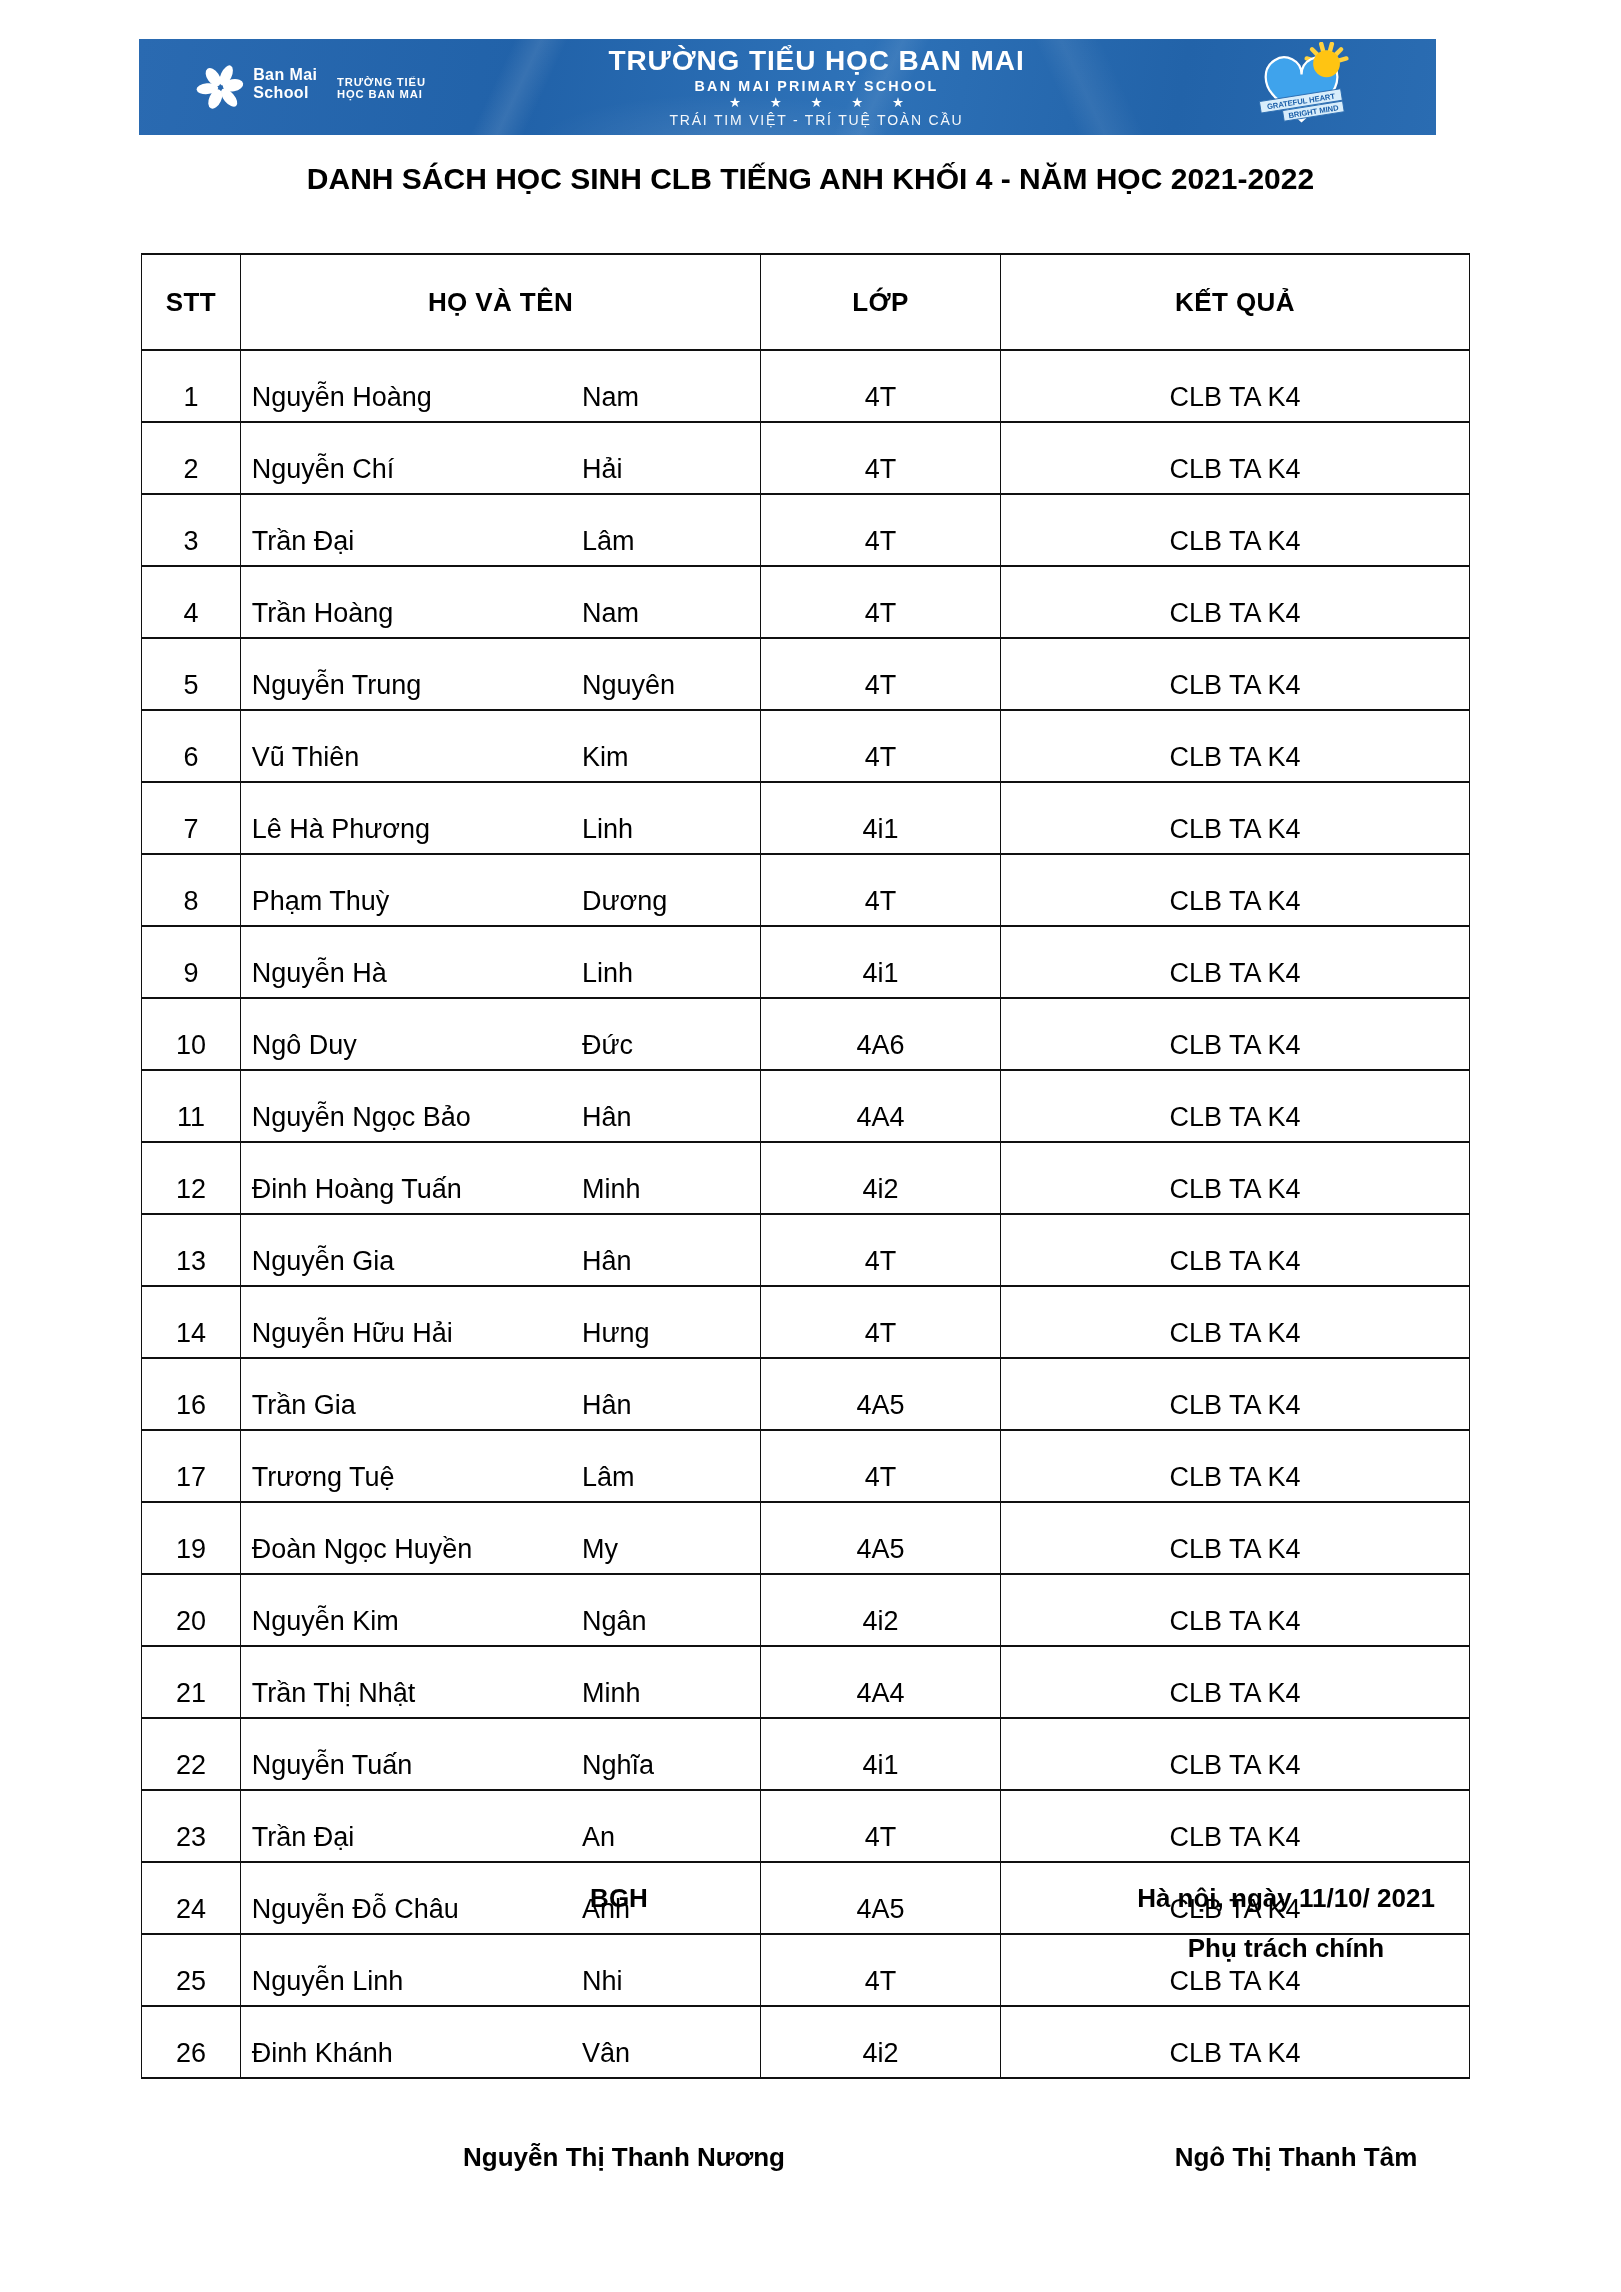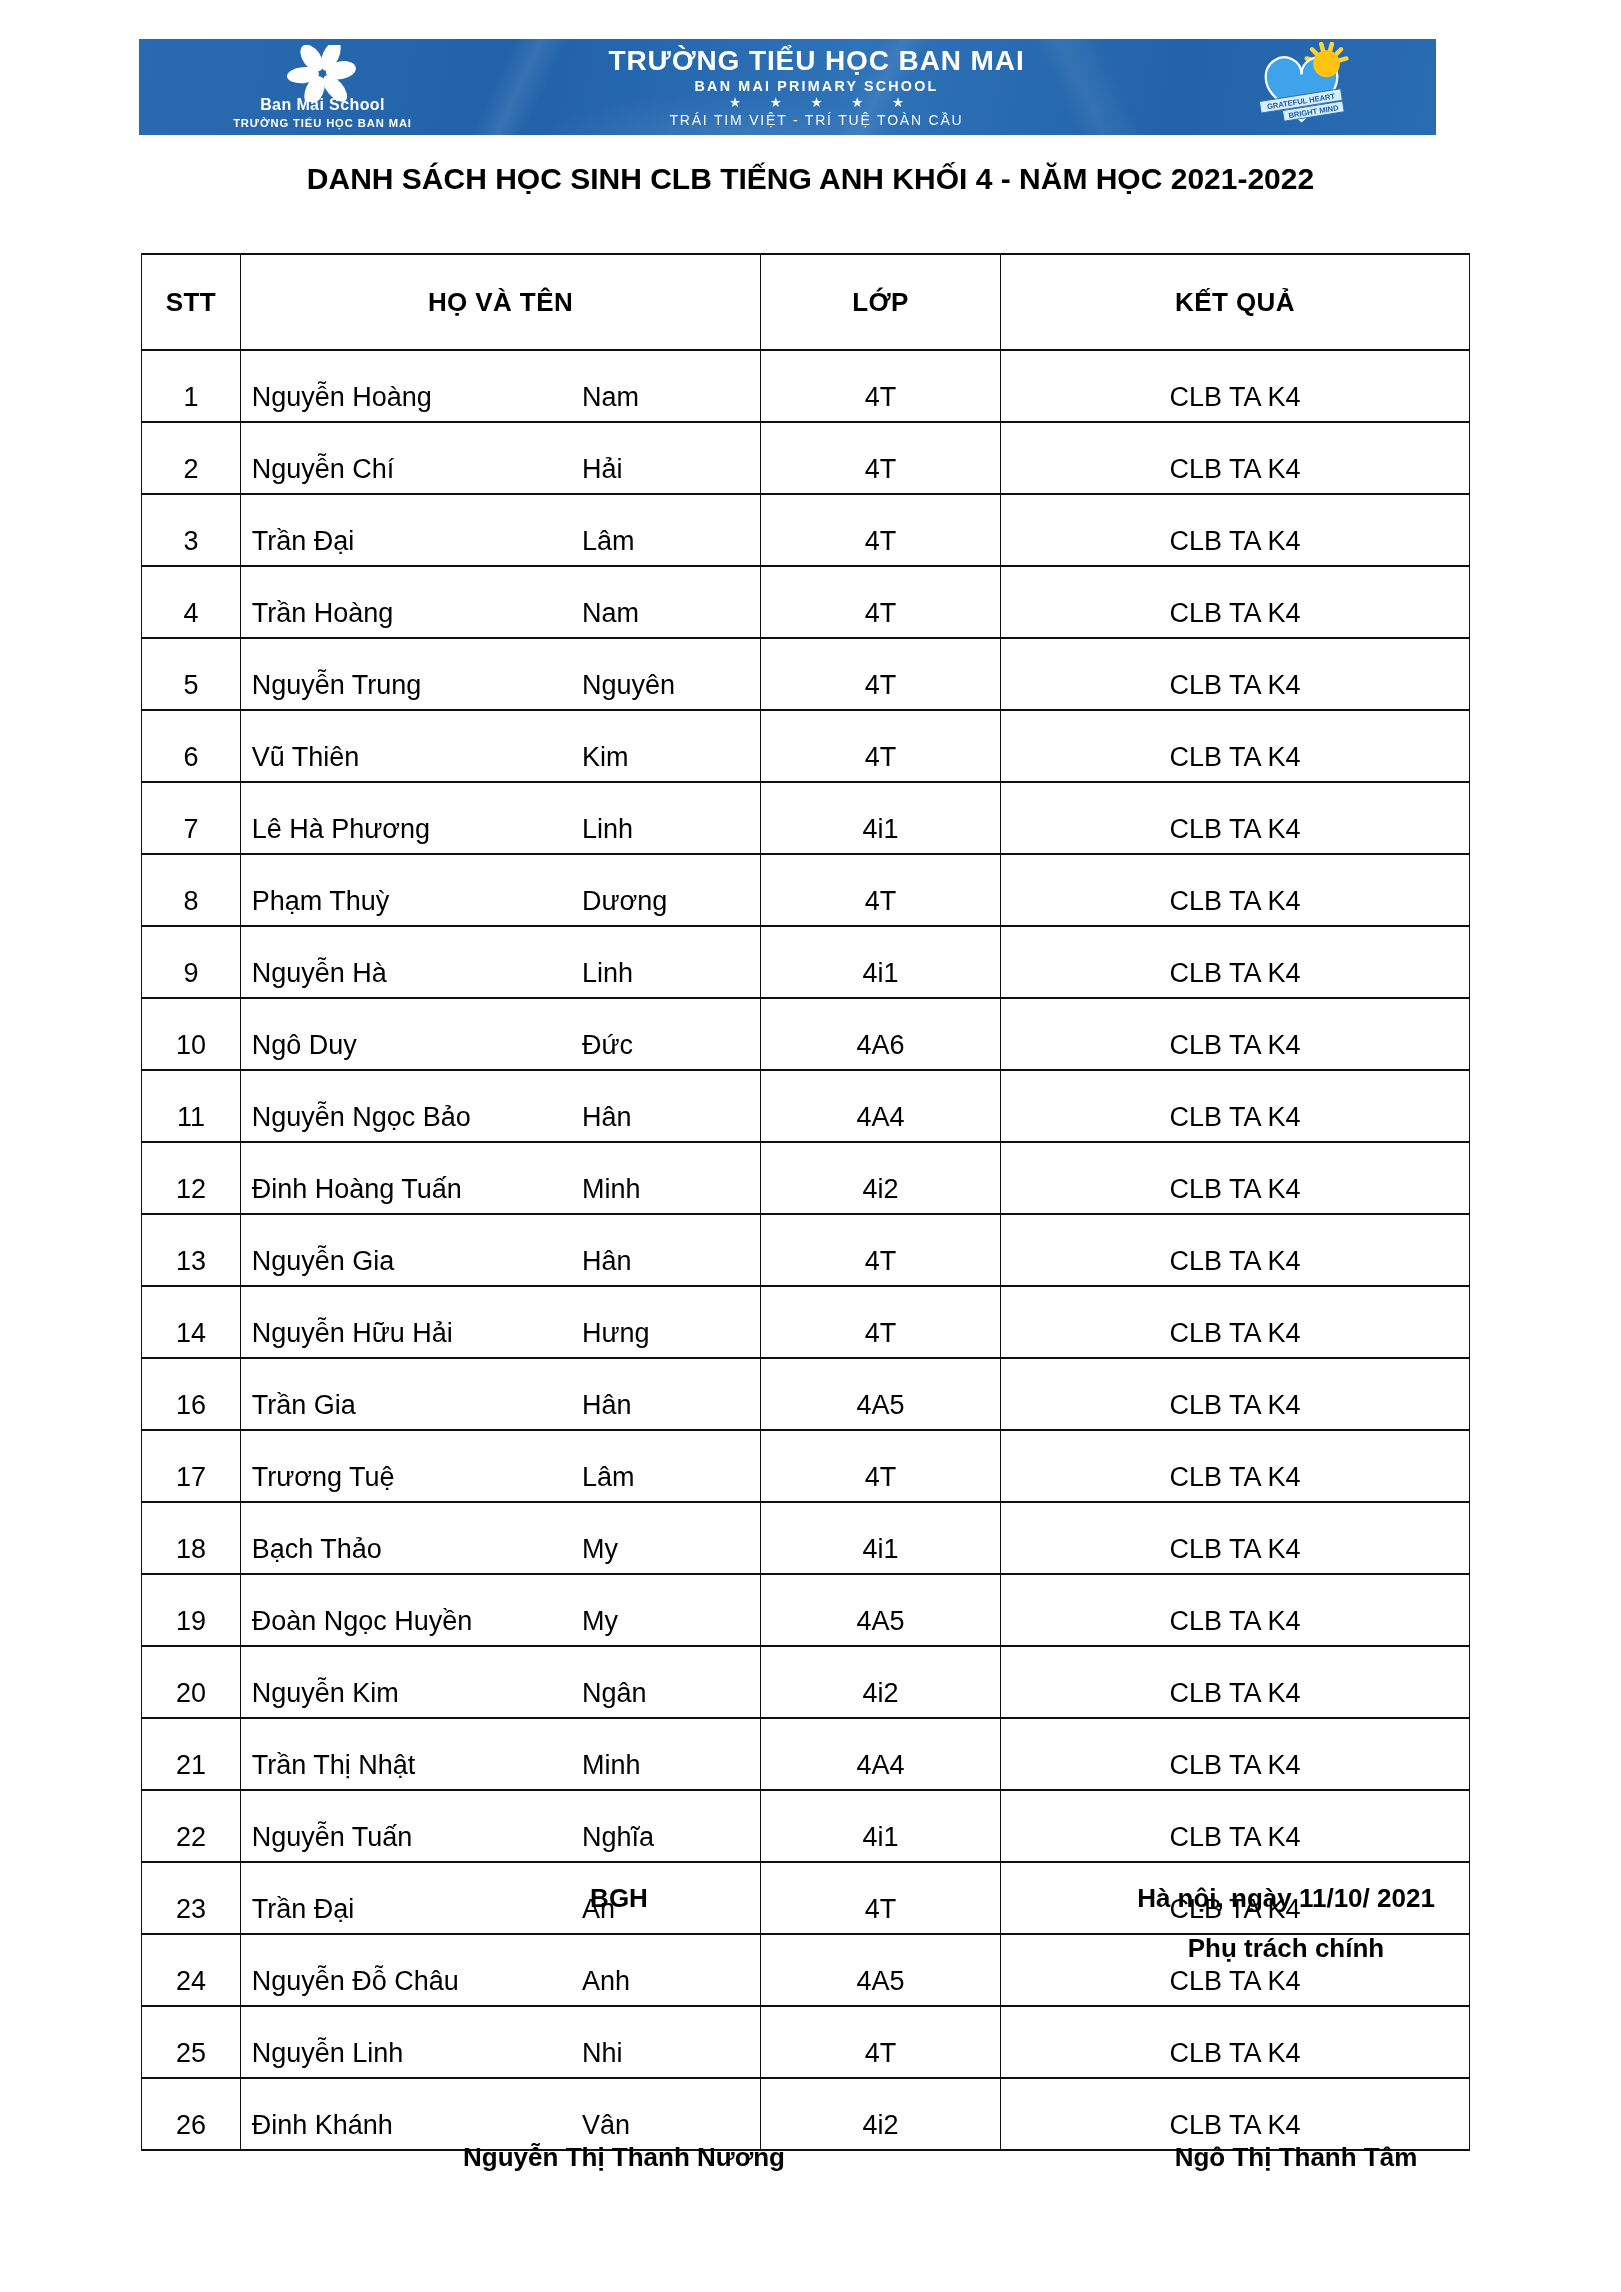--- a/index.html
+++ b/index.html
@@ -17,21 +17,21 @@
   }
   .banner::before{
     content:"";position:absolute;inset:0;pointer-events:none;
     background:
       linear-gradient(115deg,transparent 28%,rgba(255,255,255,0.10) 30%,transparent 32%),
       linear-gradient(115deg,transparent 55%,rgba(255,255,255,0.08) 57%,transparent 59%),
       linear-gradient(65deg,transparent 70%,rgba(255,255,255,0.07) 72%,transparent 75%),
       radial-gradient(ellipse 269px 72px at 45% 110%,rgba(255,255,255,0.10),transparent 70%);
   }
   .banner-left{
-    width:269px;display:flex;flex-direction:column;align-items:center;
+    width:269px;display:flex;flex-direction:row;align-items:center;
     color:#fff;margin-left:49px;flex:none;position:relative;
   }
   .banner-left .bl-name{font-size:16px;font-weight:bold;letter-spacing:0.4px;margin-top:-5.4px;}
   .banner-left .bl-sub{font-size:11.2px;font-weight:bold;letter-spacing:0.9px;margin-top:2.7px;}
   .banner-center{flex:1;text-align:center;color:#fff;position:relative;}
   .bc-title{font-size:28px;font-weight:bold;letter-spacing:0.9px;line-height:1.05;}
   .bc-sub{font-size:14.3px;font-weight:bold;letter-spacing:2.2px;margin-top:2.7px;}
   .bc-stars{font-size:13.4px;letter-spacing:12.5px;line-height:1;margin-top:1.8px;padding-left:12.5px;}
   .bc-slogan{font-size:14px;letter-spacing:1.8px;margin-top:2.7px;opacity:0.95;font-weight:400;}
   .banner-right{width:260px;flex:none;display:flex;justify-content:center;position:relative;}
@@ -322,31 +322,20 @@
           <td class="name">
             <span class="name-wrap">
               <span class="ho">Trương Tuệ</span>
               <span class="ten">Lâm</span>
             </span>
           </td>
           <td class="lop">4T</td>
           <td class="kq">CLB TA K4</td>
         </tr>
         <tr>
-          <td class="stt">18</td>
-          <td class="name">
-            <span class="name-wrap">
-              <span class="ho">Bạch Thảo</span>
-              <span class="ten">My</span>
-            </span>
-          </td>
-          <td class="lop">4i1</td>
-          <td class="kq">CLB TA K4</td>
-        </tr>
-        <tr>
           <td class="stt">19</td>
           <td class="name">
             <span class="name-wrap">
               <span class="ho">Đoàn Ngọc Huyền</span>
               <span class="ten">My</span>
             </span>
           </td>
           <td class="lop">4A5</td>
           <td class="kq">CLB TA K4</td>
         </tr>

